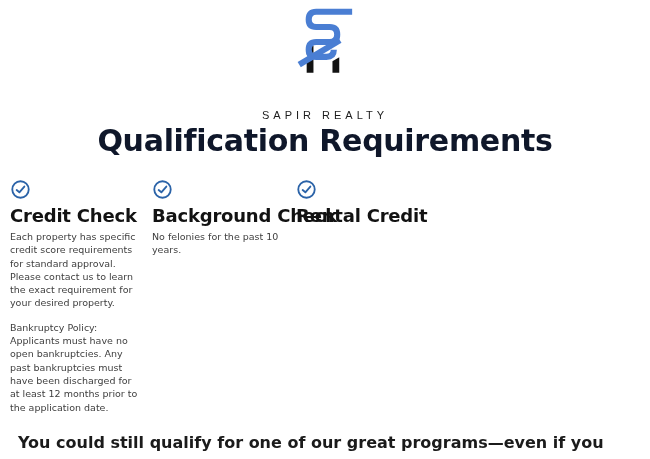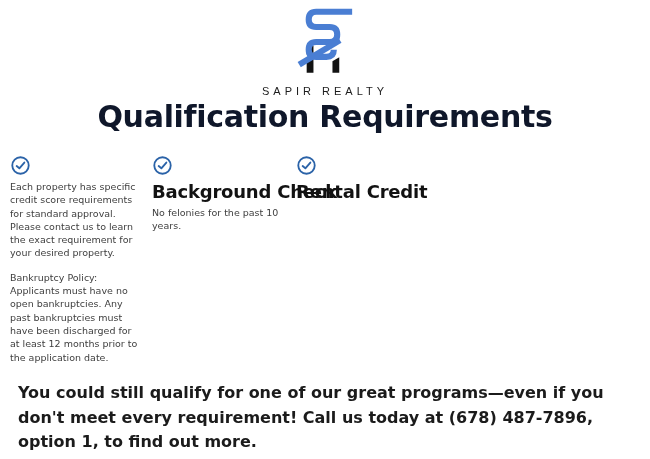--- a/index.html
+++ b/index.html
@@ -11,20 +11,21 @@
     overflow: hidden;
     position: relative;
   }
 
   
   .logo-block {
     padding-top: 7px;
     display: flex;
     flex-direction: column;
     align-items: center;
+    gap: 24px;
   }
   .logo-mark { width: 72px; height: 76px; }
   .logo-text {
     margin-top: 2px;
     font-size: 11px;
     font-weight: 500;
     letter-spacing: 4px;
     color: #1c1c1c;
     font-family: "Liberation Sans", sans-serif;
   }
@@ -100,20 +101,21 @@
 <h1 class="page-title">Qualification Requirements</h1>
 
 <div class="req-grid">
 
 
   <div class="req-col">
     <svg class="check-icon" viewBox="0 0 24 24">
       <circle cx="12" cy="12" r="9.4" fill="none" stroke="#2b63a8" stroke-width="2.1"></circle>
       <path d="M 7.6 12.6 L 10.7 15.2 L 16.4 8.6" fill="none" stroke="#2b63a8" stroke-width="2.1" stroke-linecap="round" stroke-linejoin="round"></path>
     </svg>
+    <div class="req-heading">Credit Check</div>
     <div class="req-body">
       <p>Each property has specific credit score requirements for standard approval. Please contact us to learn the exact requirement for your desired property.</p>
       <p>Bankruptcy Policy: Applicants must have no open bankruptcies. Any past bankruptcies must have been discharged for at least 12 months prior to the application date.</p>
     </div>
   </div>
 
   <div class="req-col">
     <svg class="check-icon" viewBox="0 0 24 24">
       <circle cx="12" cy="12" r="9.4" fill="none" stroke="#2b63a8" stroke-width="2.1"></circle>
       <path d="M 7.6 12.6 L 10.7 15.2 L 16.4 8.6" fill="none" stroke="#2b63a8" stroke-width="2.1" stroke-linecap="round" stroke-linejoin="round"></path>

